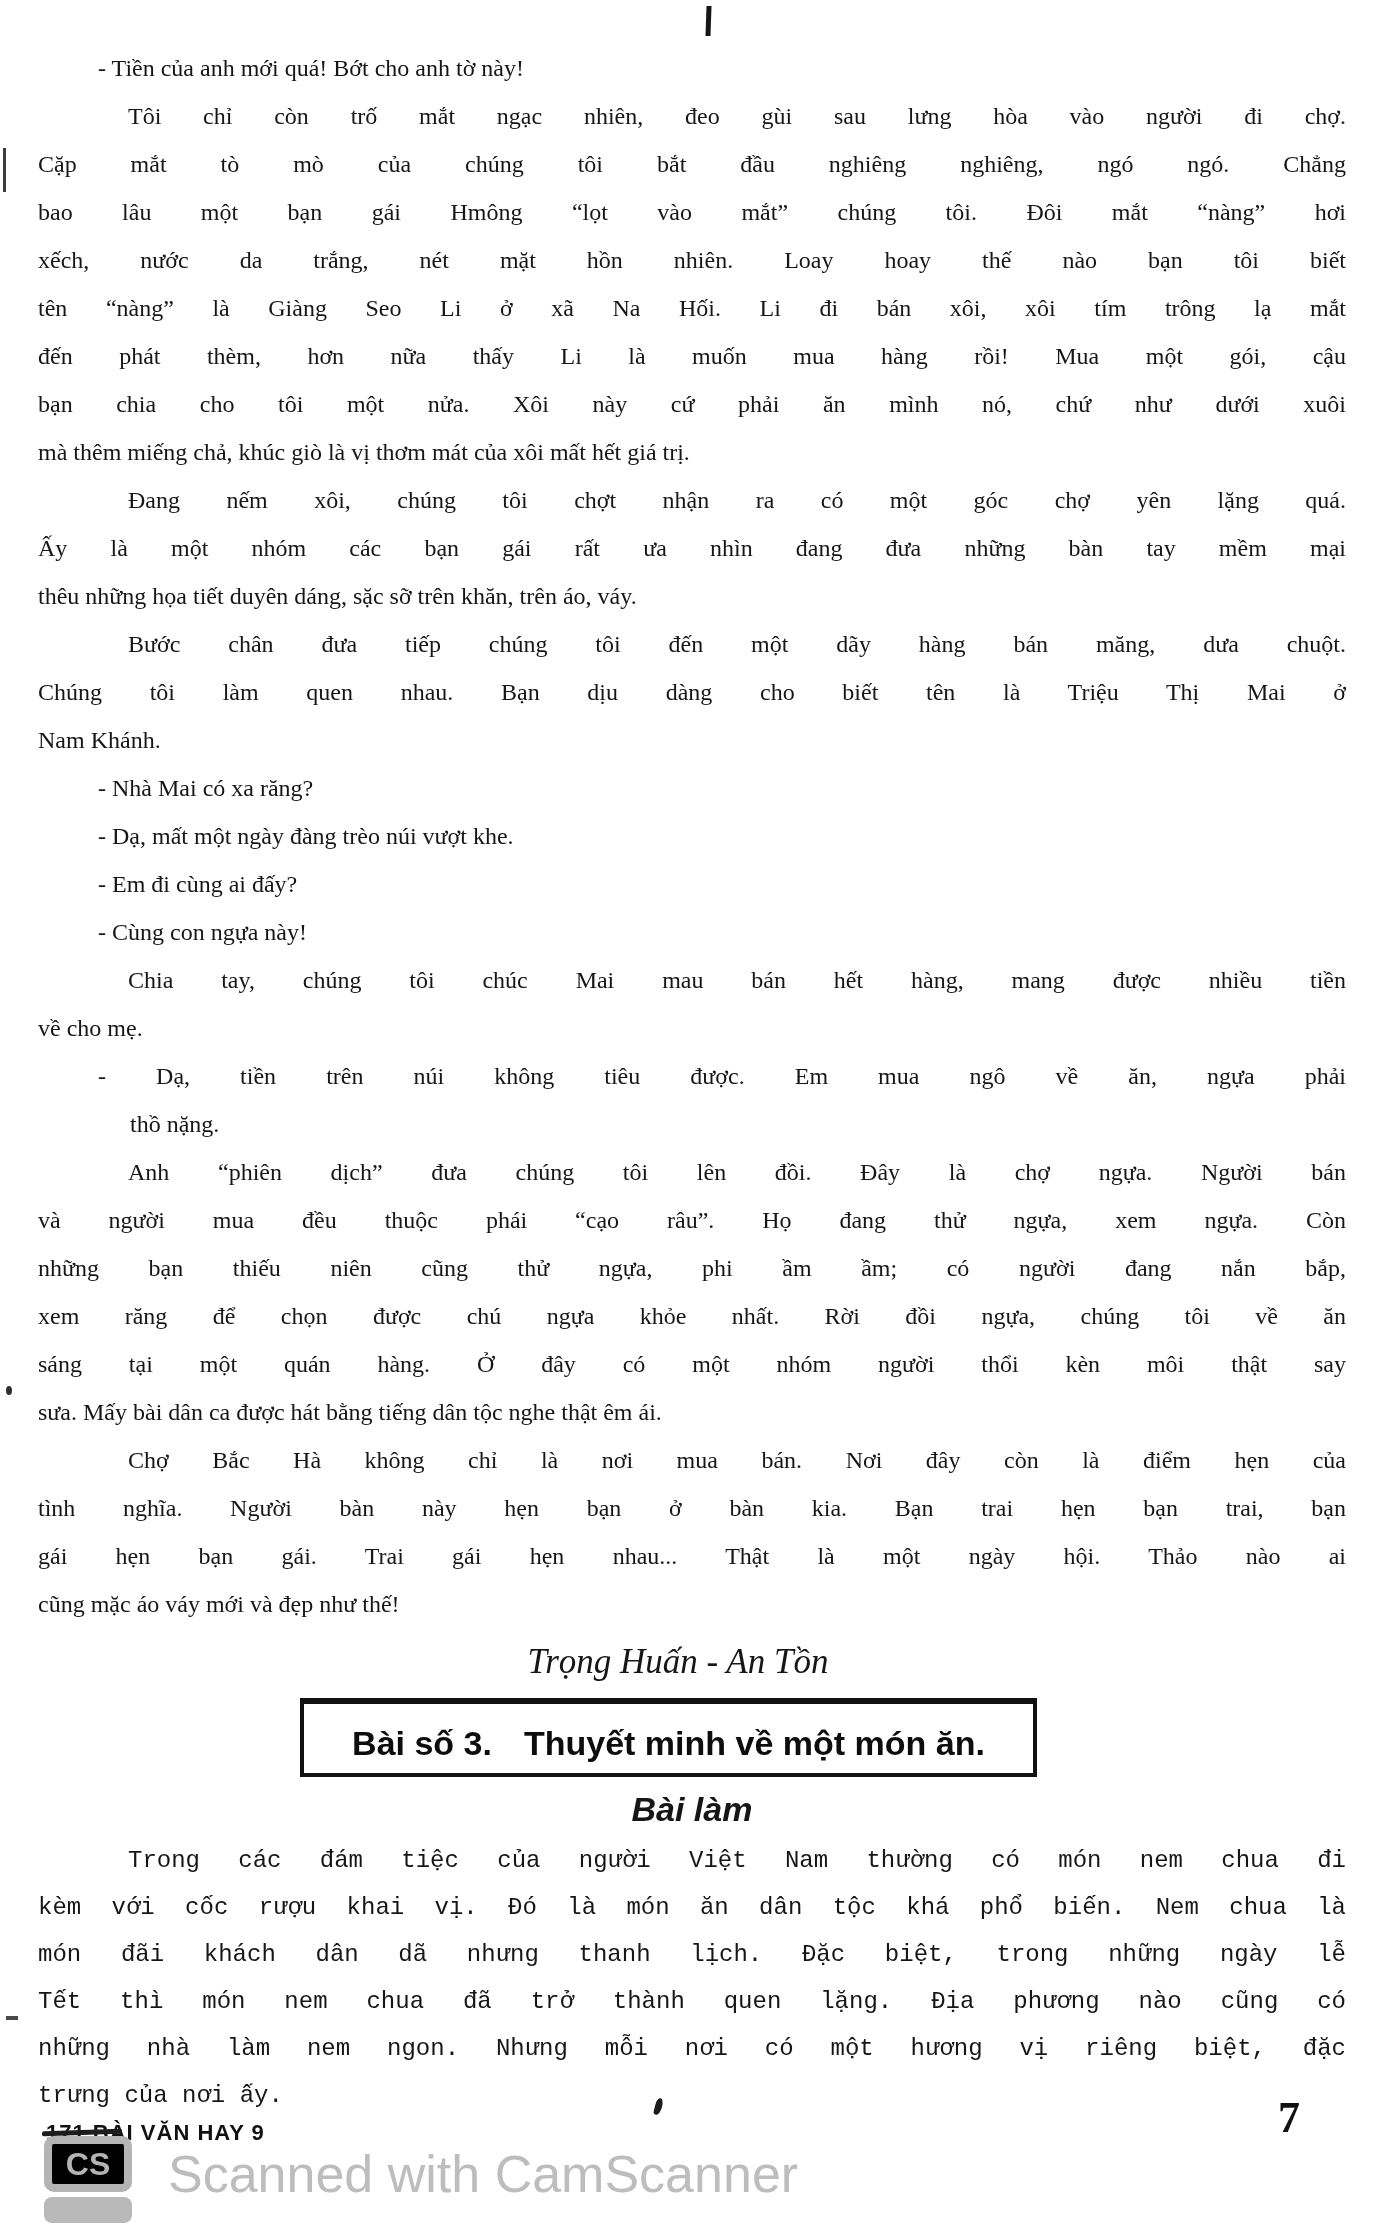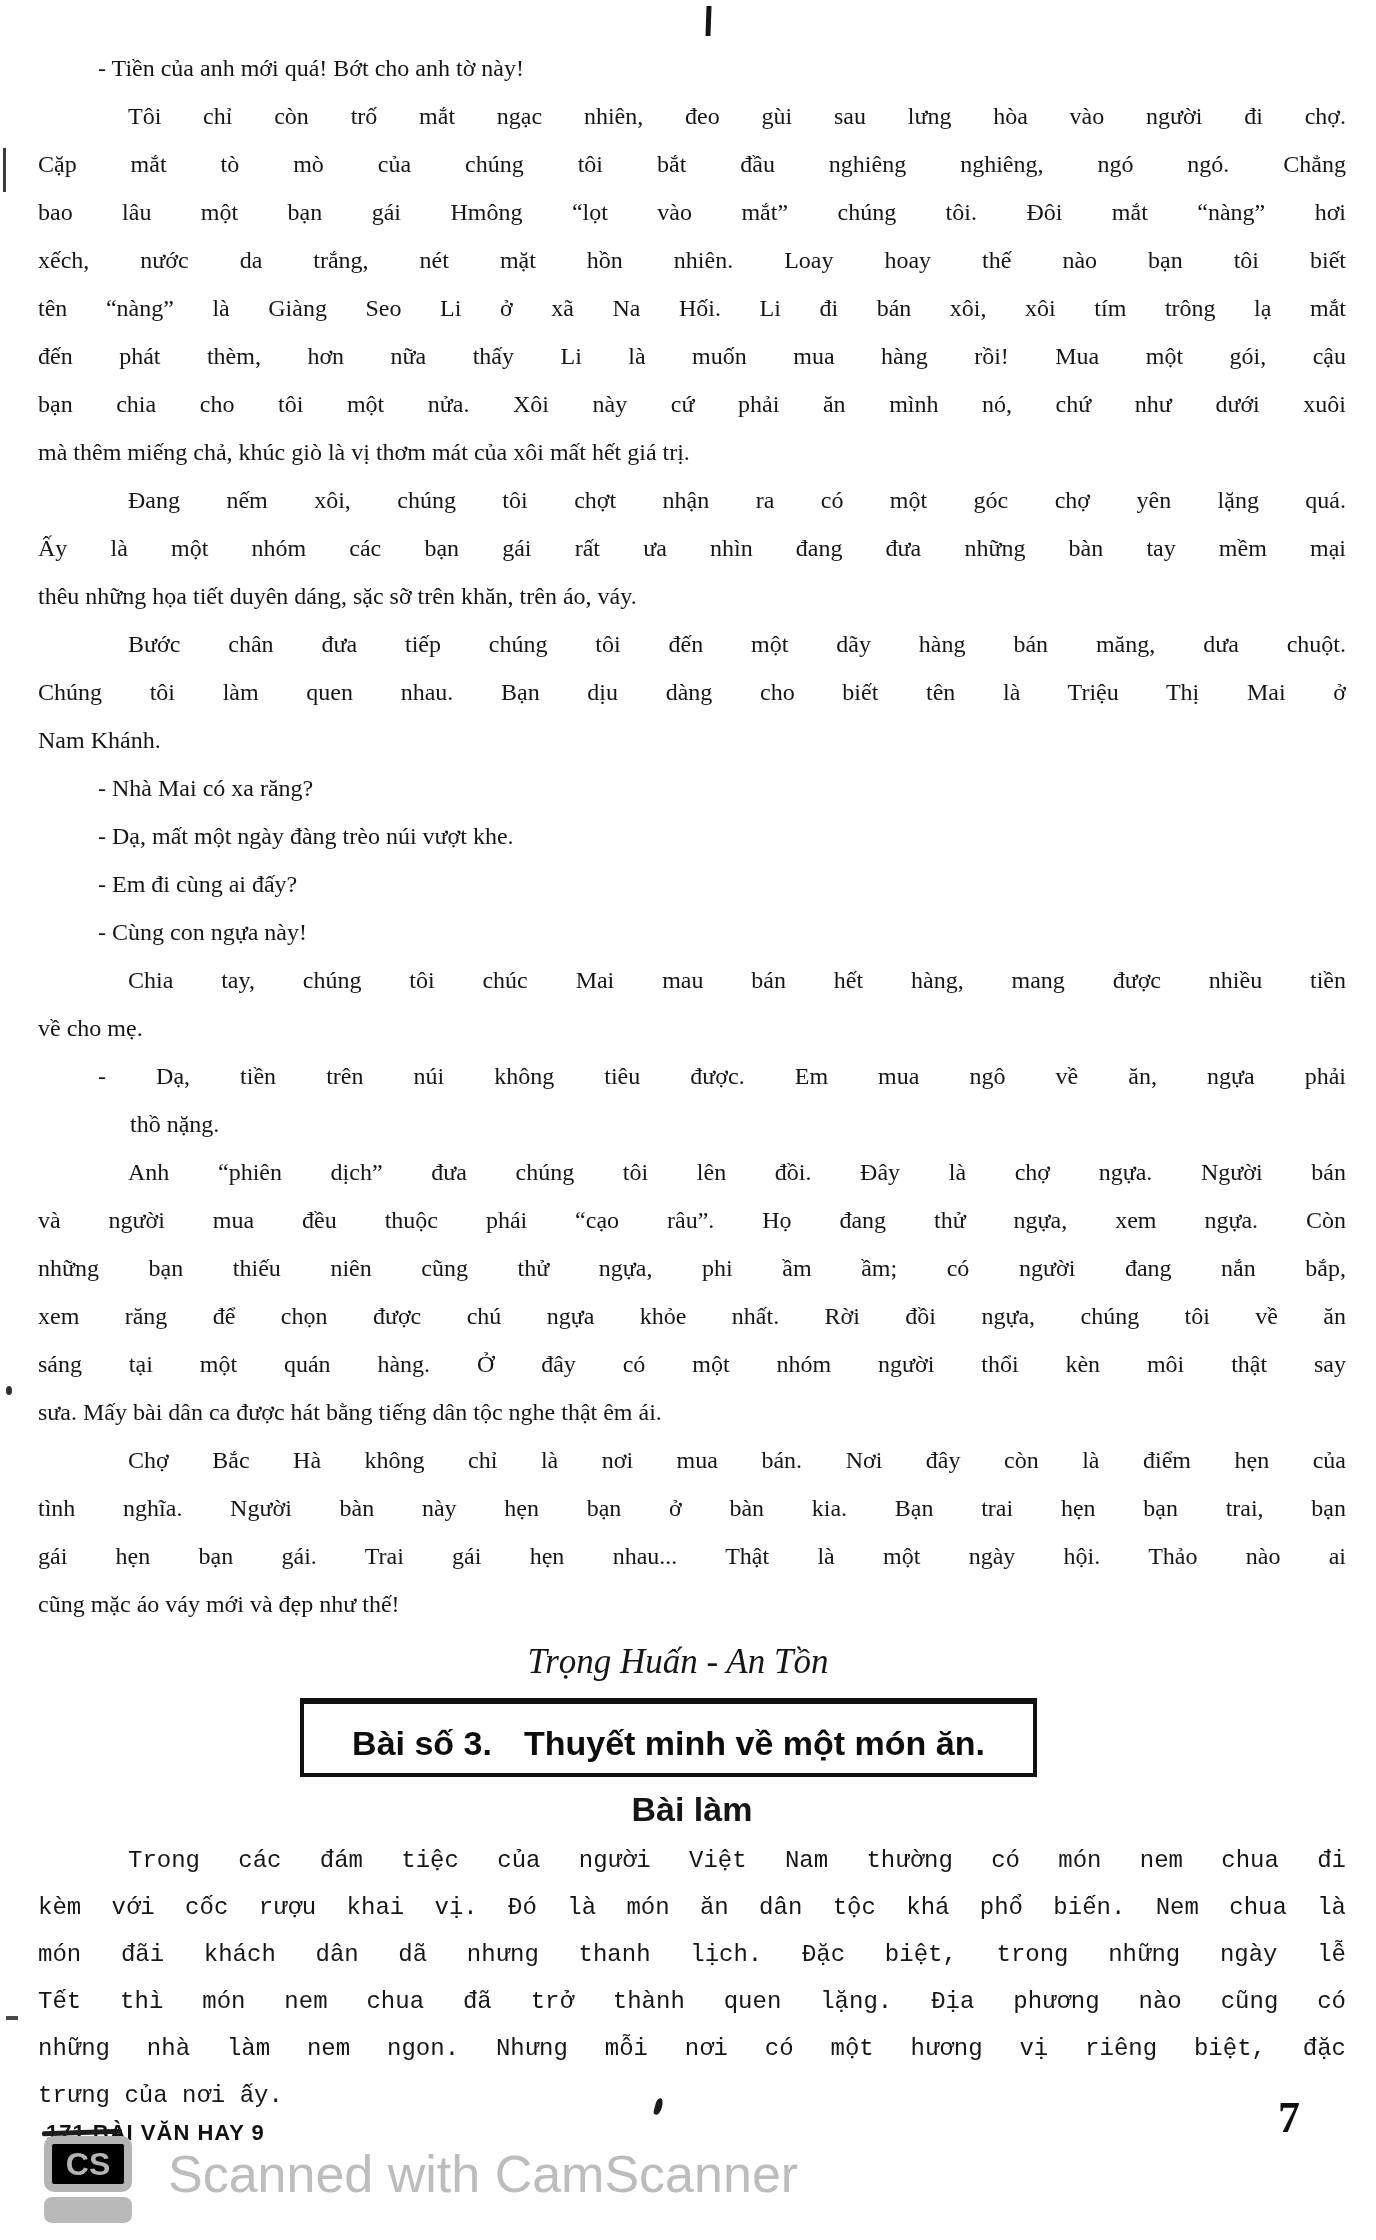--- a/index.html
+++ b/index.html
@@ -39,21 +39,21 @@
     text-align:center;
     font-family:"Liberation Sans","DejaVu Sans",sans-serif;
     font-weight:bold;font-size:34px;color:#0d0d0d;
     box-sizing:border-box;
   }
   .section-box .lbl{margin-right:32px;}
   .subheading{
     margin-top:8px;height:48px;line-height:48px;
     text-align:center;
     font-family:"Liberation Sans","DejaVu Sans",sans-serif;
-    font-weight:bold;font-size:34px;
+    font-weight:bold;font-style:italic;font-size:34px;
   }
   .essay{margin-top:4px;font-family:Liberation Mono, monospace;}
   .essay .ln{height:47px;line-height:47px;}
   
   .book-title{
     position:absolute;left:46px;top:2120px;
     font-family:"Liberation Sans","DejaVu Sans",sans-serif;
     font-size:22px;font-weight:bold;letter-spacing:1px;color:#111;
   }
   .strike{

